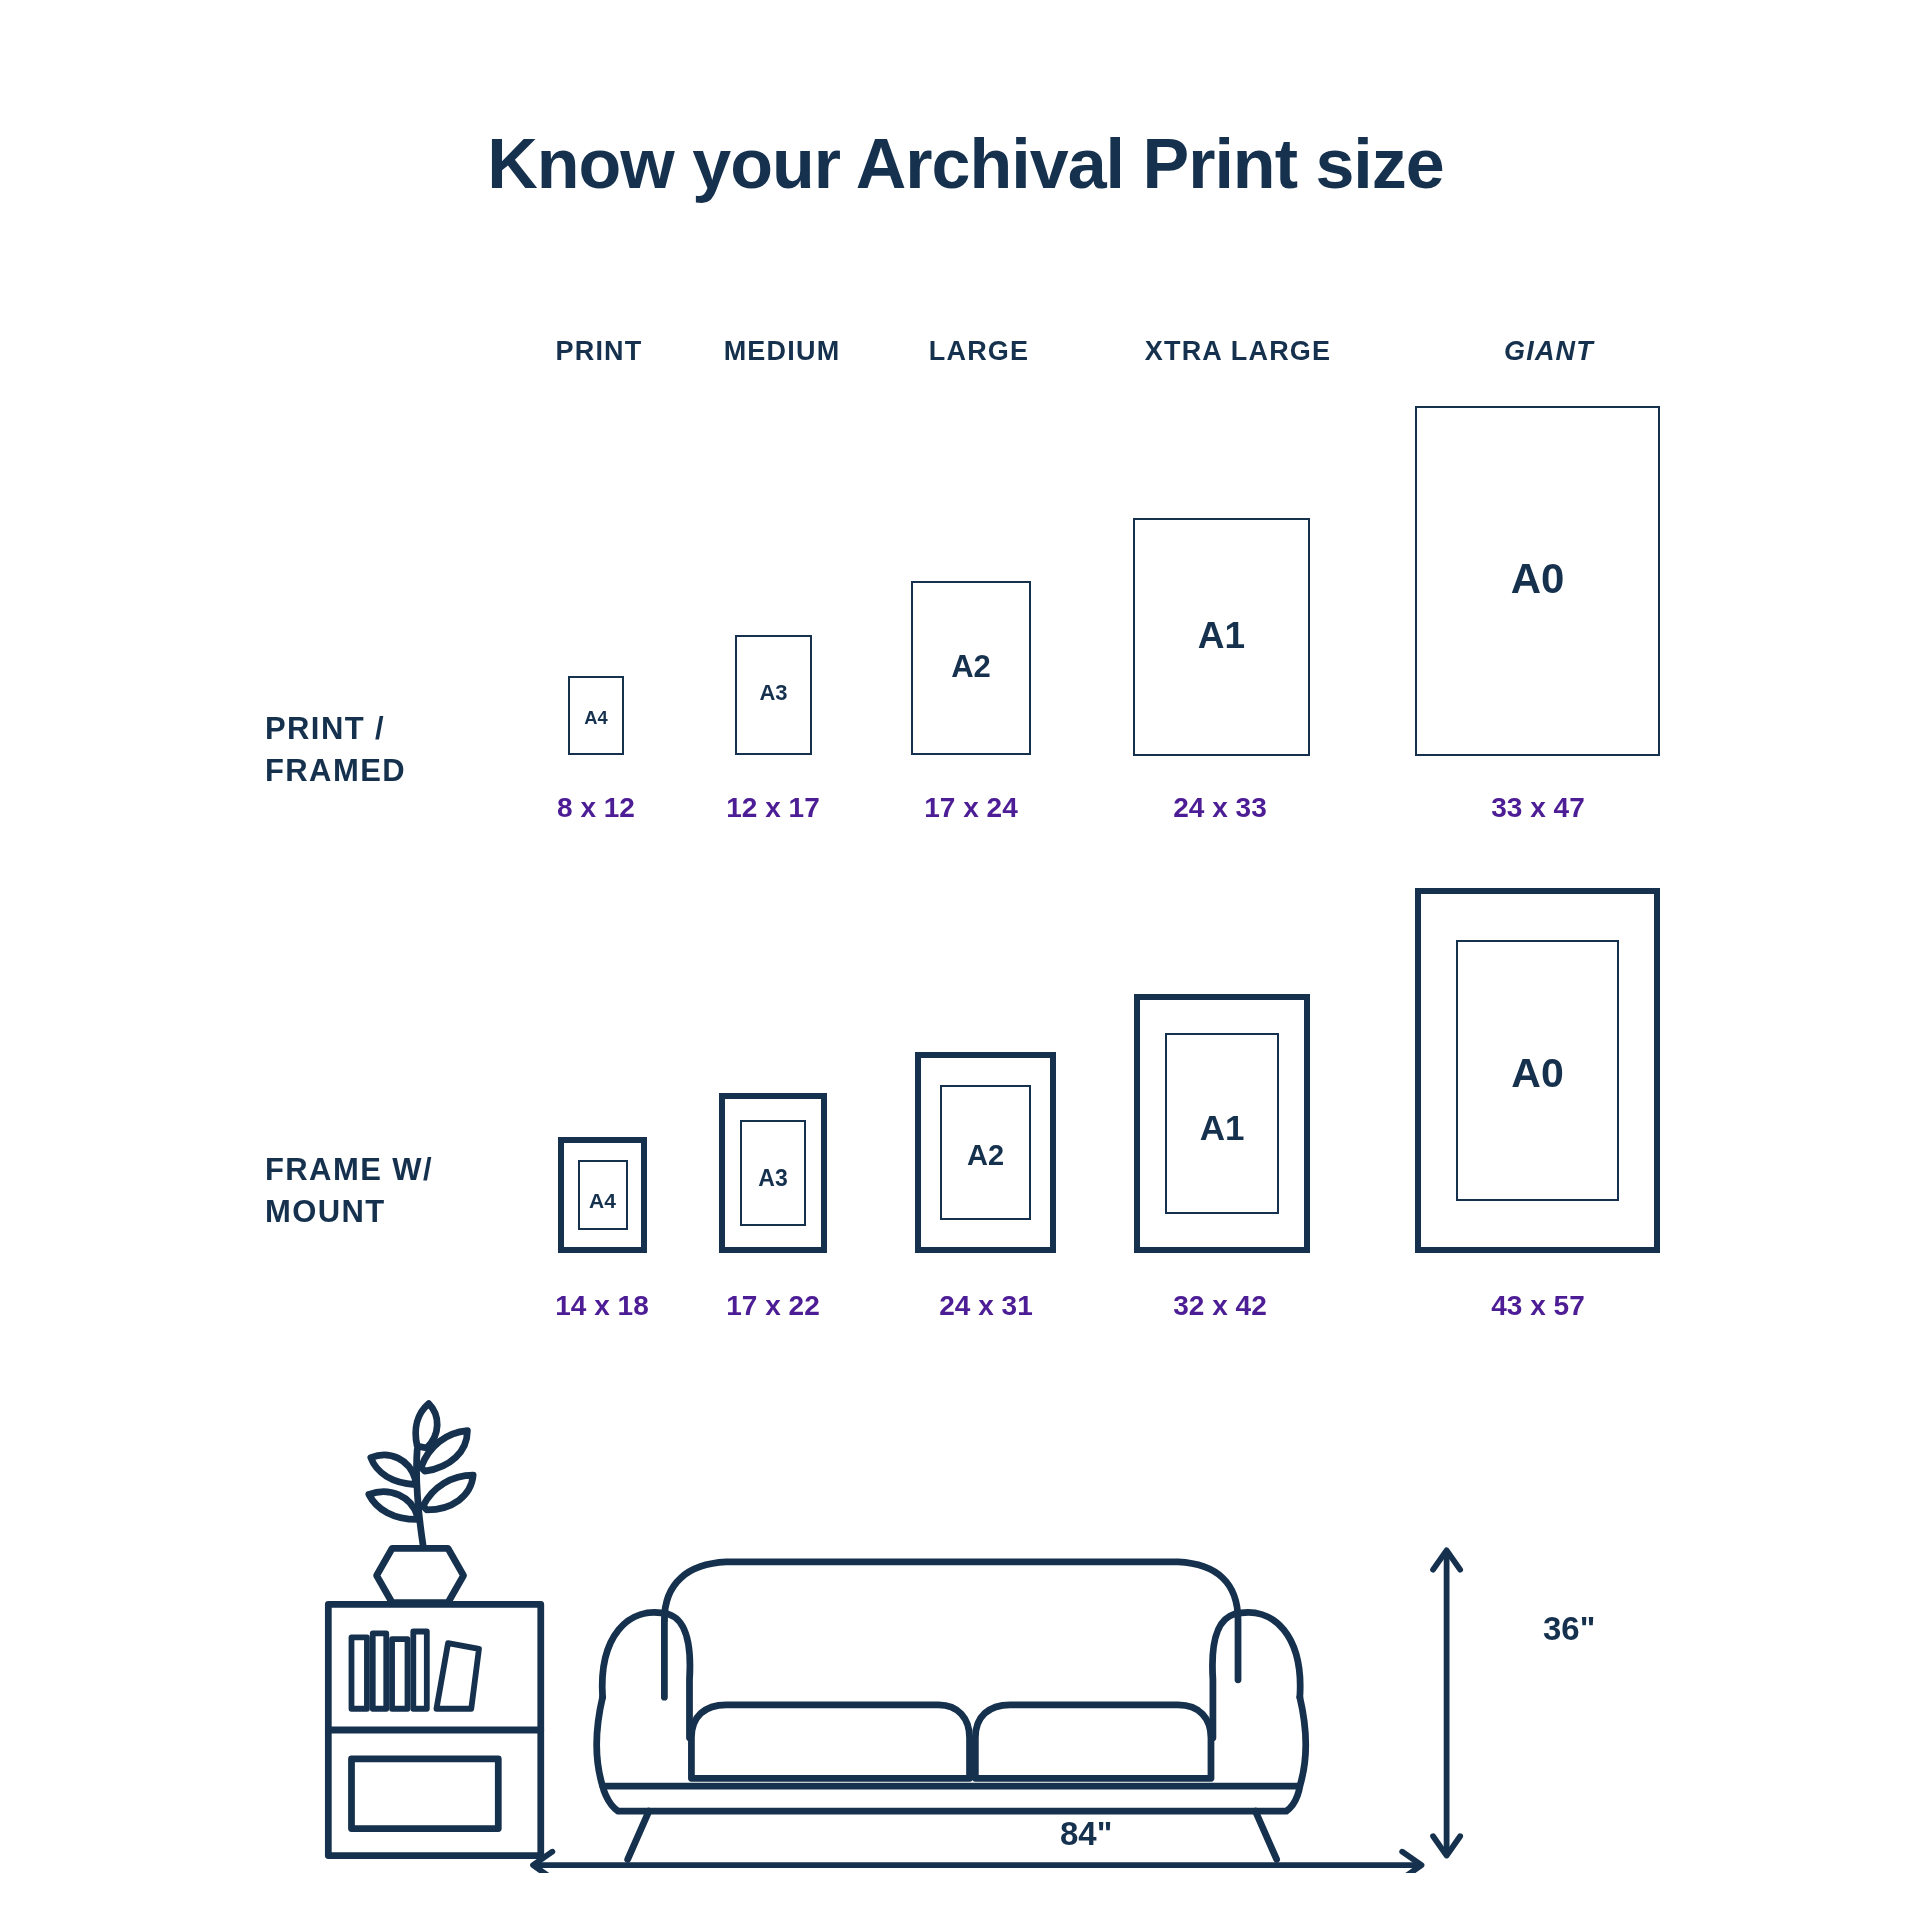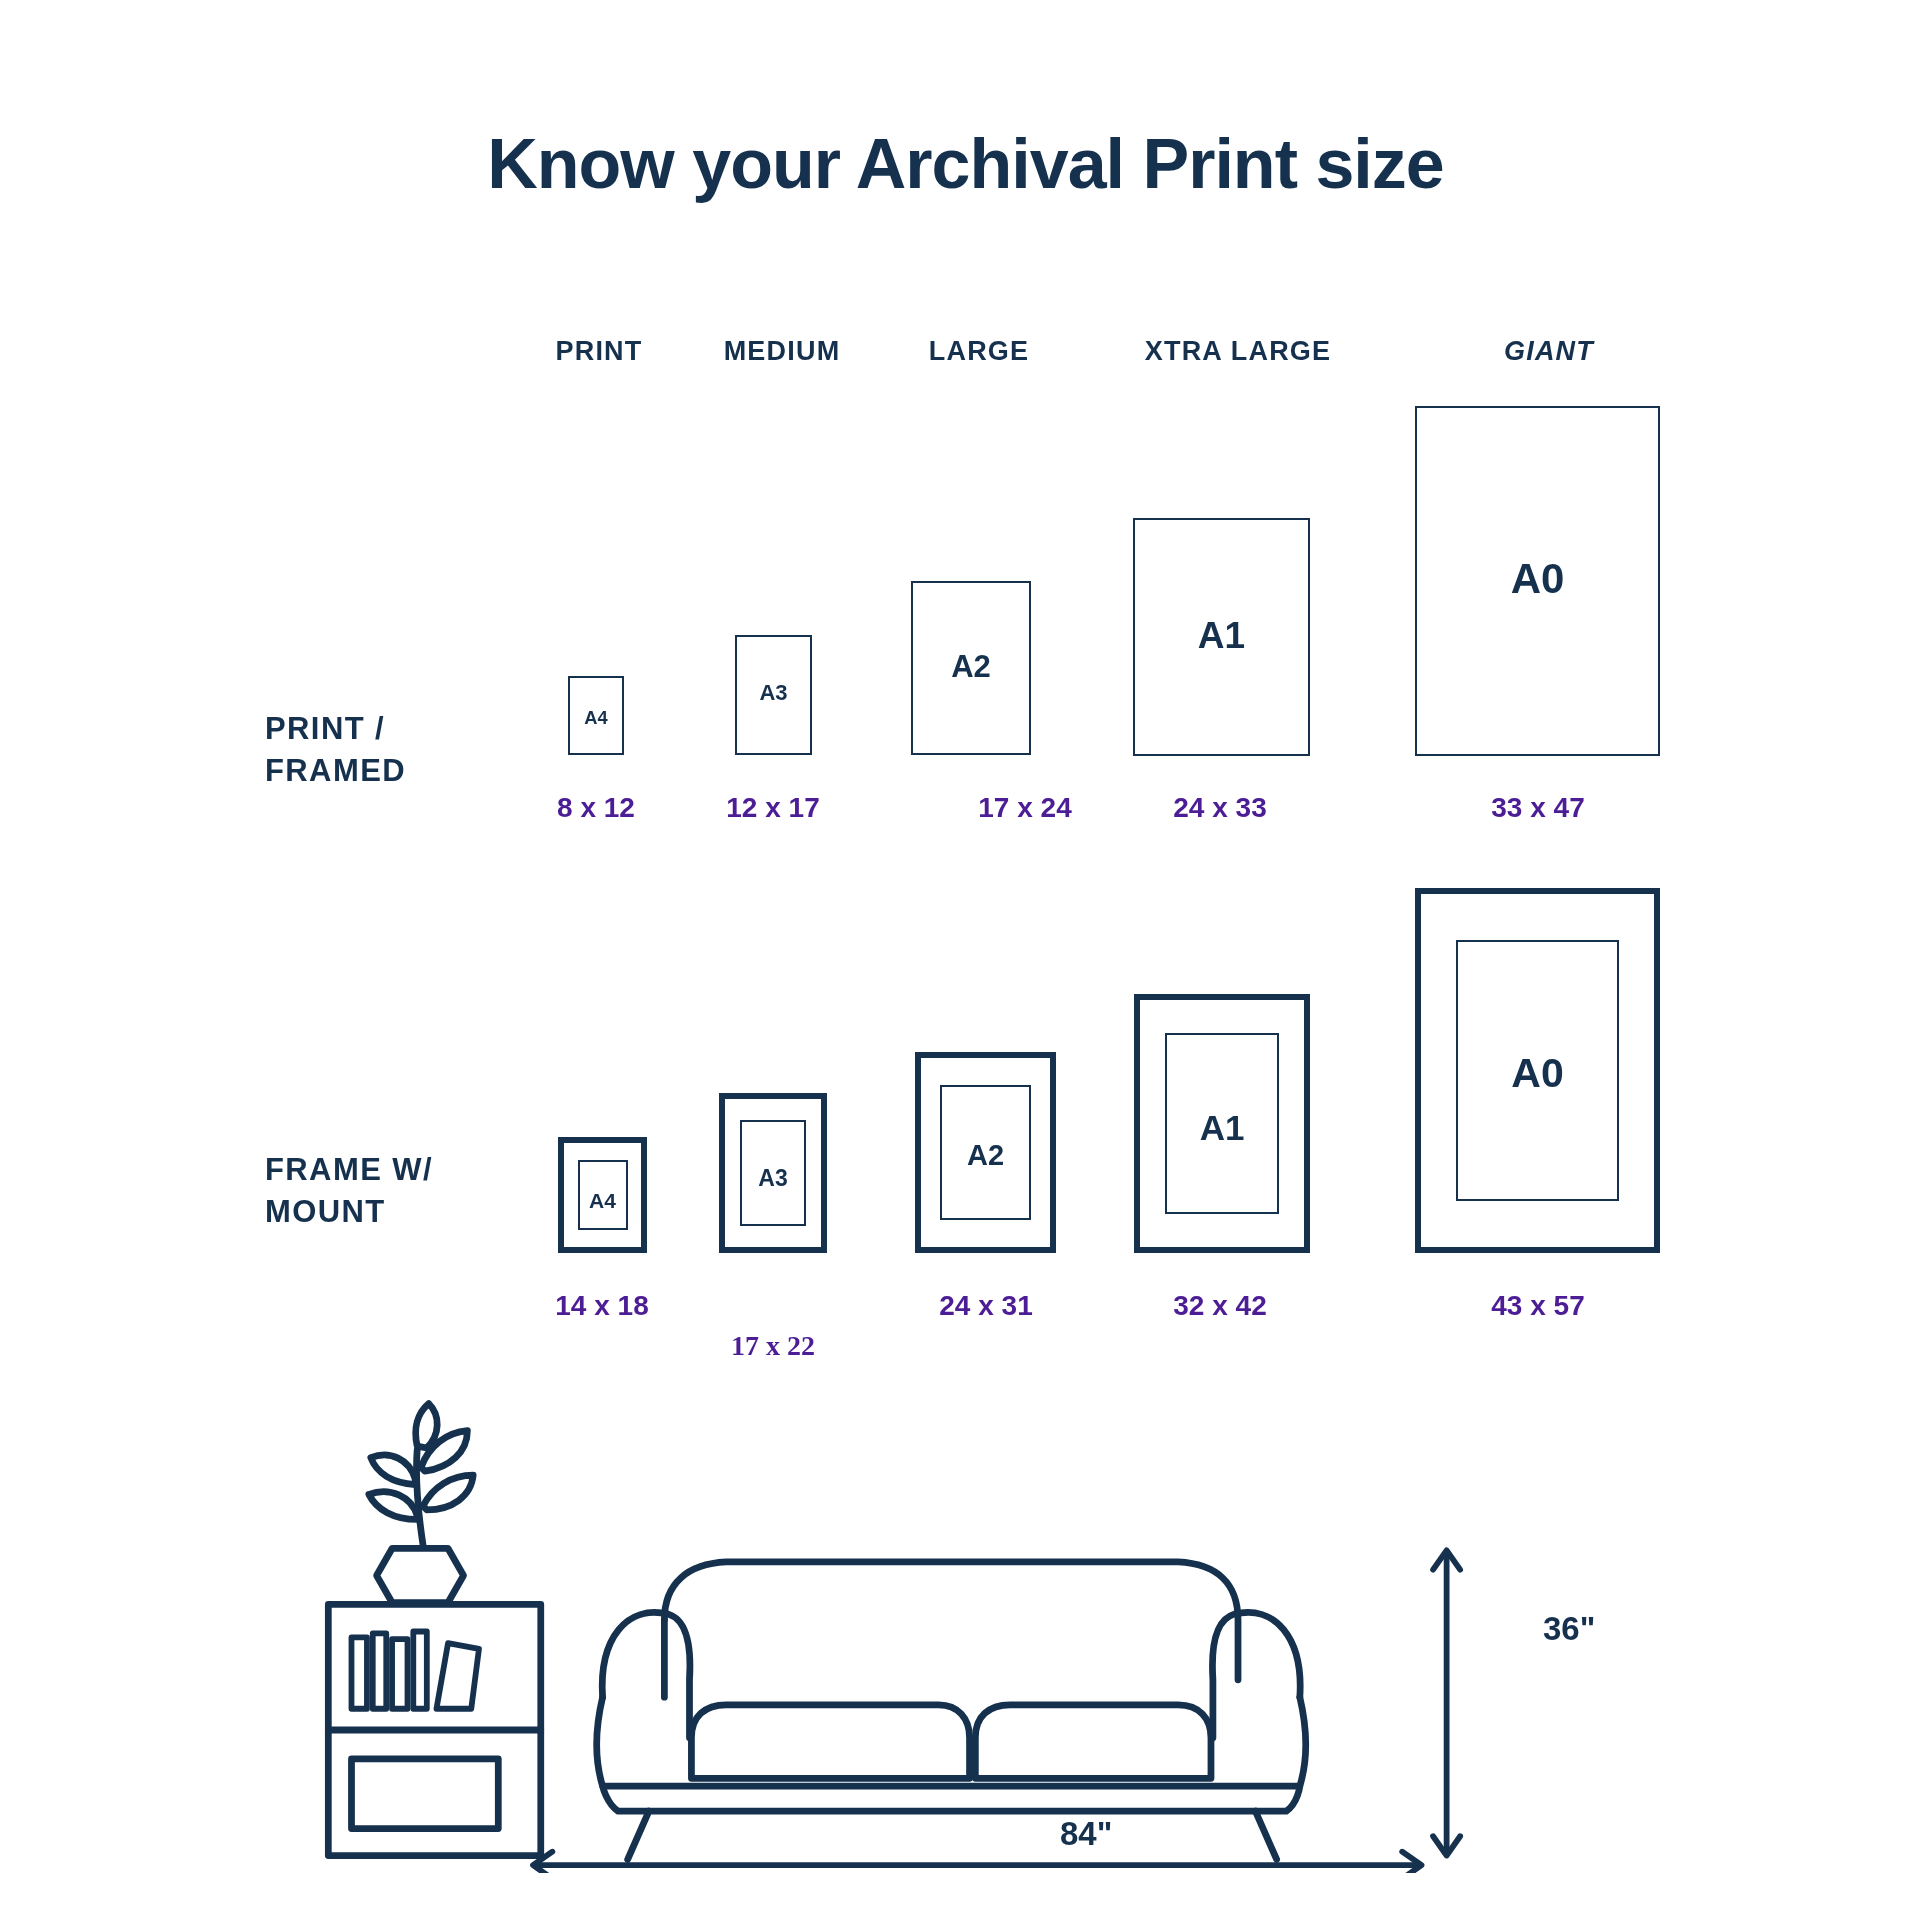--- a/index.html
+++ b/index.html
@@ -144,21 +144,21 @@
   <div class="size-caption" style="left: 596px; top: 792px;">8 x 12</div>
 
   <div class="frame" style="left: 735px; top: 635px; width: 77px; height: 120px;">
     <div class="label" style="top: 43px; font-size: 22px;">A3</div>
   </div>
   <div class="size-caption" style="left: 773px; top: 792px;">12 x 17</div>
 
   <div class="frame" style="left: 911px; top: 581px; width: 120px; height: 174px;">
     <div class="label" style="top: 66px; font-size: 31px;">A2</div>
   </div>
-  <div class="size-caption" style="left: 1025px; top: 792px;">17 x 24</div>
+  <div class="size-caption" style="left: 971px; top: 792px;">17 x 24</div>
 
   <div class="frame" style="left: 1133px; top: 518px; width: 177px; height: 238px;">
     <div class="label" style="top: 95px; font-size: 37px;">A1</div>
   </div>
   <div class="size-caption" style="left: 1220px; top: 792px;">24 x 33</div>
 
   <div class="frame" style="left: 1415px; top: 406px; width: 245px; height: 350px;">
     <div class="label" style="top: 147px; font-size: 42px;">A0</div>
   </div>
   <div class="size-caption" style="left: 1538px; top: 792px;">33 x 47</div>
@@ -171,21 +171,21 @@
   <div class="frame frame-thick" style="left: 558px; top: 1137px; width: 89px; height: 116px;">
     <div class="inner" style="left: 13.5px; top: 17.4px; right: 13.5px; bottom: 17.4px;"></div>
     <div class="label" style="top: 46px; font-size: 21px;">A4</div>
   </div>
   <div class="size-caption" style="left: 602px; top: 1290px;">14 x 18</div>
 
   <div class="frame frame-thick" style="left: 719px; top: 1093px; width: 108px; height: 160px;">
     <div class="inner" style="left: 15.4px; top: 21px; right: 15.4px; bottom: 21px;"></div>
     <div class="label" style="top: 66px; font-size: 23px;">A3</div>
   </div>
-  <div class="size-caption" style="left: 773px; top: 1330px; font-family: Liberation Serif, serif;">17 x 22</div>
+  <div class="size-caption" style="left: 773px; top: 1290px;">17 x 22</div>
 
   <div class="frame frame-thick" style="left: 915px; top: 1052px; width: 141px; height: 201px;">
     <div class="inner" style="left: 19.3px; top: 27px; right: 19.3px; bottom: 27px;"></div>
     <div class="label" style="top: 81px; font-size: 29px;">A2</div>
   </div>
   <div class="size-caption" style="left: 986px; top: 1290px;">24 x 31</div>
 
   <div class="frame frame-thick" style="left: 1134px; top: 994px; width: 176px; height: 259px;">
     <div class="inner" style="left: 25px; top: 33px; right: 25px; bottom: 33px;"></div>
     <div class="label" style="top: 108px; font-size: 35px;">A1</div>

